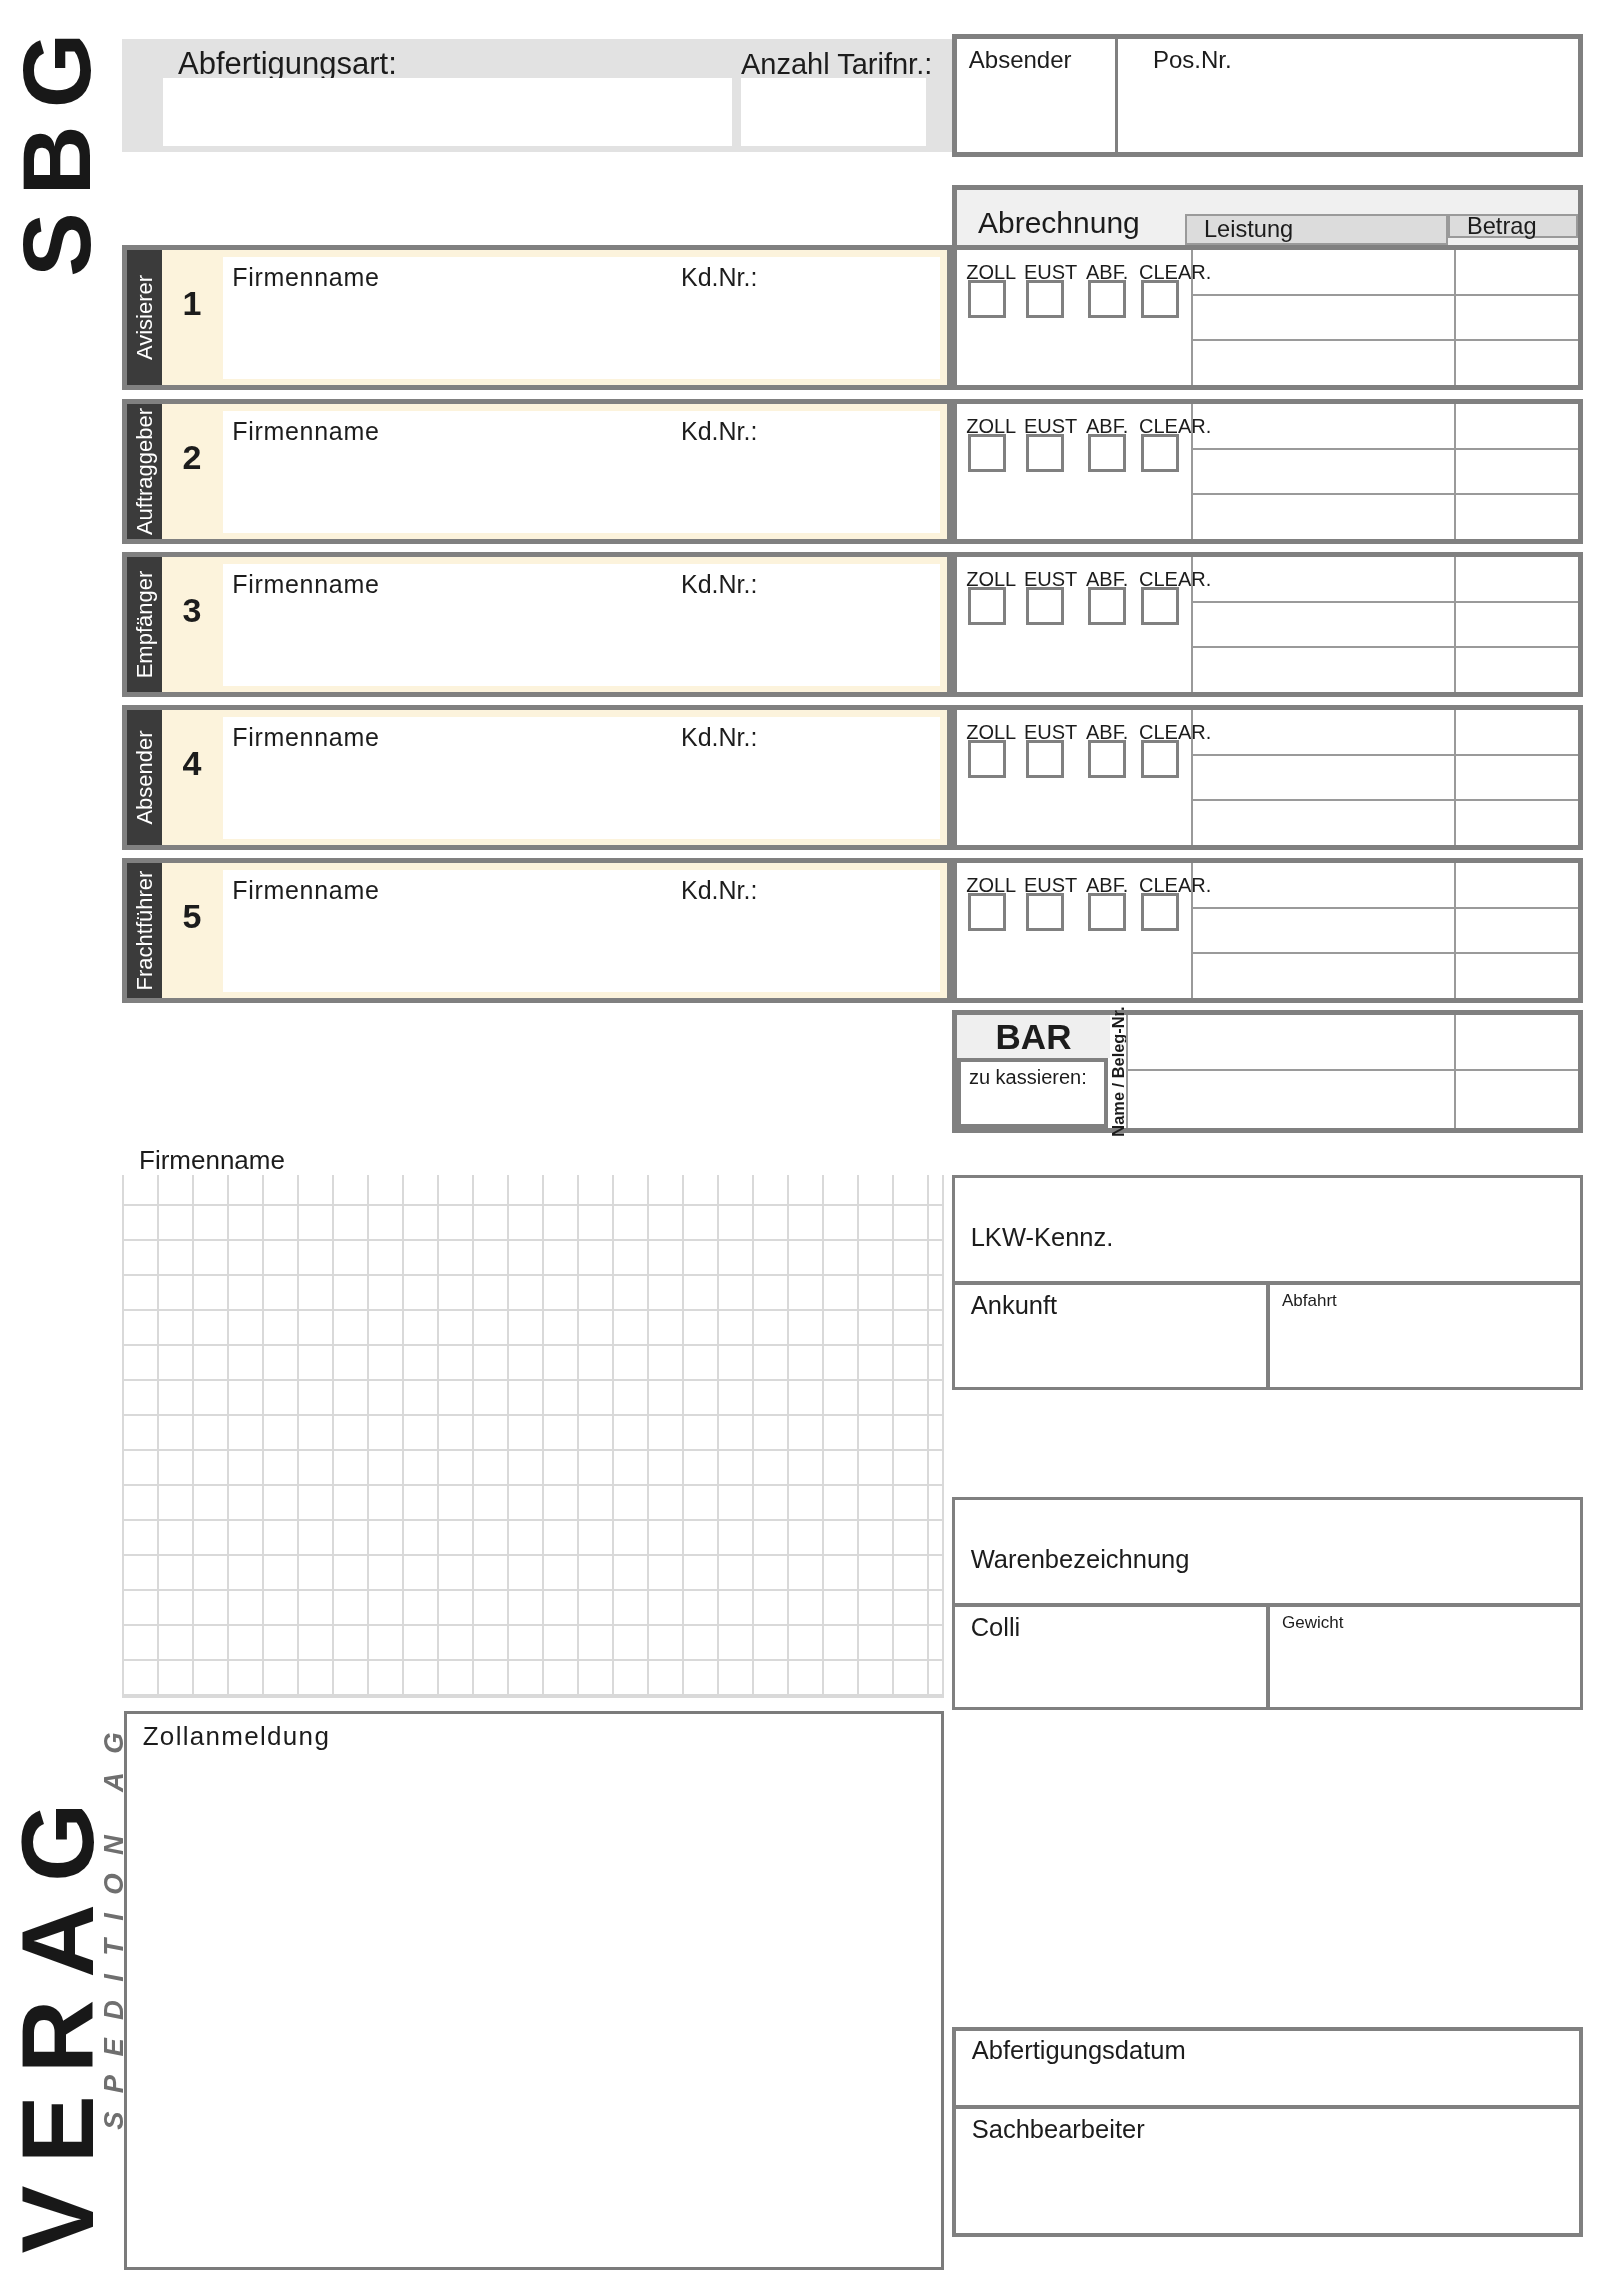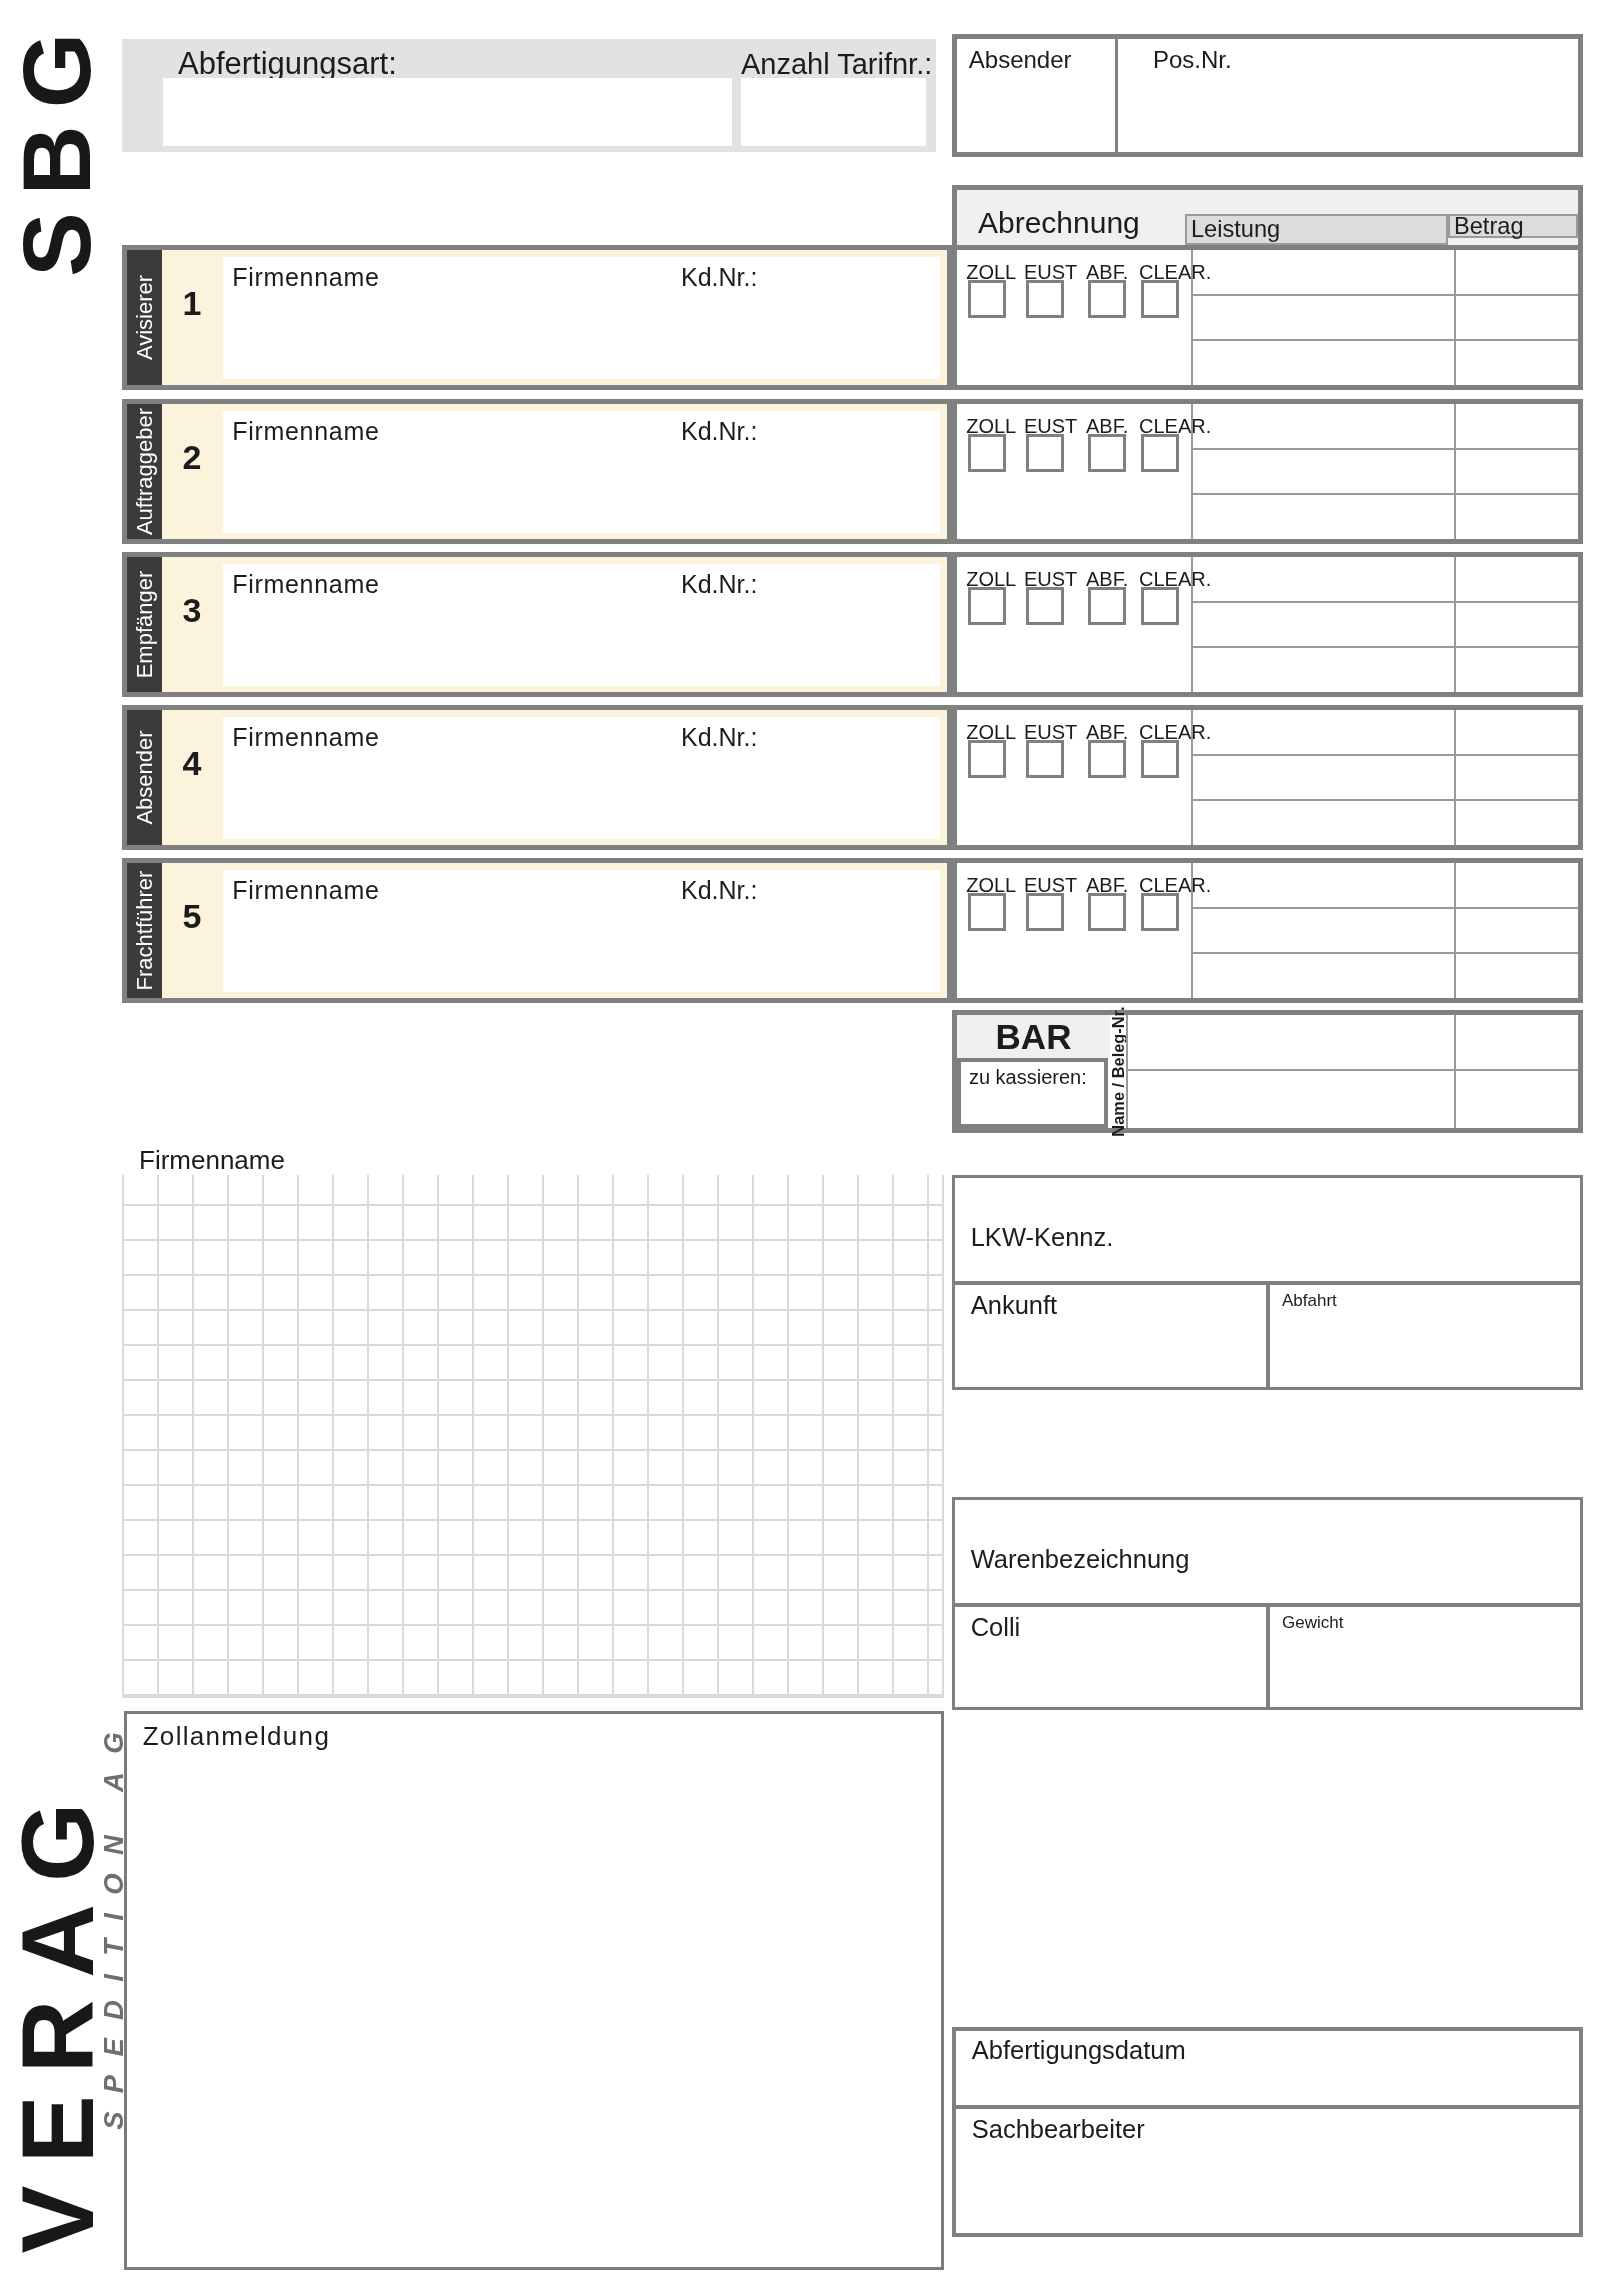--- a/index.html
+++ b/index.html
@@ -18,39 +18,39 @@
 
   
   .sbg-logo{left:13px;top:267px;width:241px;height:88px;font-size:97px;font-weight:900;
             letter-spacing:17px;color:#181818;}
   .verag-logo{left:15.7px;top:2265px;width:496px;height:84px;font-size:102px;font-weight:900;
             letter-spacing:22px;color:#181818;}
   .verag-sub{left:98px;top:2165px;width:486px;height:31px;font-size:27.5px;font-weight:bold;
             font-style:italic;letter-spacing:18.3px;color:#6f6f6f;}
 
   
-  .hdr{left:122px;top:39px;width:814px;height:113px;background:#e2e2e2;}
+  .hdr{left:122px;top:39px;width:814px;height:113px;background:#e2e2e2;padding-left:22px;}
   .hdr .abf-label{left:56px;top:6.5px;font-size:31px;}
   .hdr .abf-input{left:41px;top:39px;width:569px;height:68px;background:#fff;}
   .hdr .anz-label{left:619px;top:9.2px;font-size:29px;}
   .hdr .anz-input{left:619px;top:39px;width:185px;height:68px;background:#fff;}
 
   
   .filiale{left:952px;top:34px;width:631px;height:123px;border:5.9px solid #808080;
            background:#fff;box-sizing:border-box;}
   .filiale .divider{left:158px;top:0;bottom:0;width:2.6px;background:#808080;position:absolute;}
   .filiale .f-label{left:11.8px;top:6.5px;font-size:24px;}
   .filiale .p-label{left:196px;top:6.5px;font-size:24px;}
 
   
   .abrech{left:952px;top:185px;width:631px;height:61px;background:#f0f0f0;
           border:5.2px solid #808080;border-bottom:none;box-sizing:border-box;}
   .abrech .title{left:21px;top:15.7px;font-size:30px;}
   .abrech .colhead{position:absolute;box-sizing:border-box;background:#dcdcdc;
-          border:2px solid #9a9a9a;font-size:23.6px;display:flex;align-items:center;padding-left:4px;}
+          border:2px solid #9a9a9a;font-size:23.6px;display:flex;align-items:center;padding-left:17px;}
   .abrech .leistung{left:228px;top:24px;width:263px;height:31px;}
   .abrech .betrag{left:491px;top:24px;width:130px;height:24px;}
 
   
   .lrow{left:122px;width:830px;height:145px;border:5.2px solid #808080;background:#fcf3dc;
         box-sizing:border-box;}
   .lrow .strip{position:absolute;left:0;top:0;width:35px;height:135px;background:#3b3b3b;}
   .lrow .role{left:0;top:135px;width:135px;height:35px;color:#fff;font-size:22px;}
   .lrow .num{position:absolute;left:35px;top:34px;width:60px;text-align:center;
              font-size:34px;font-weight:bold;}

